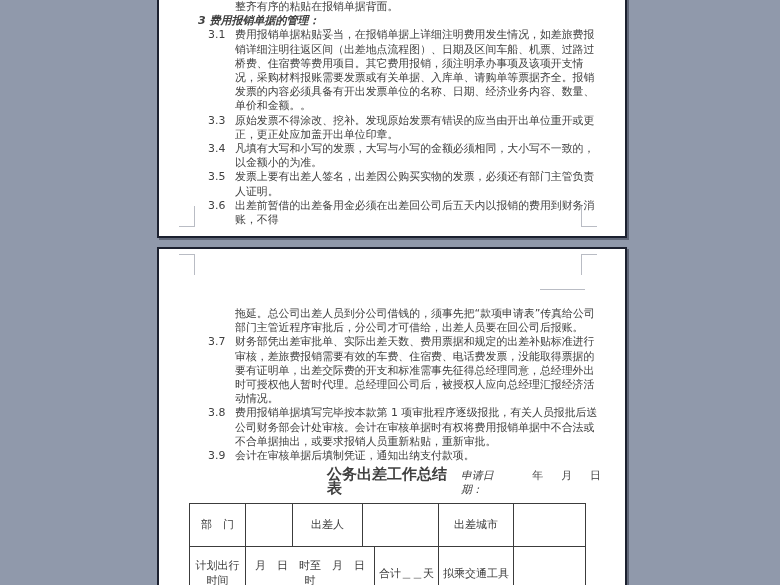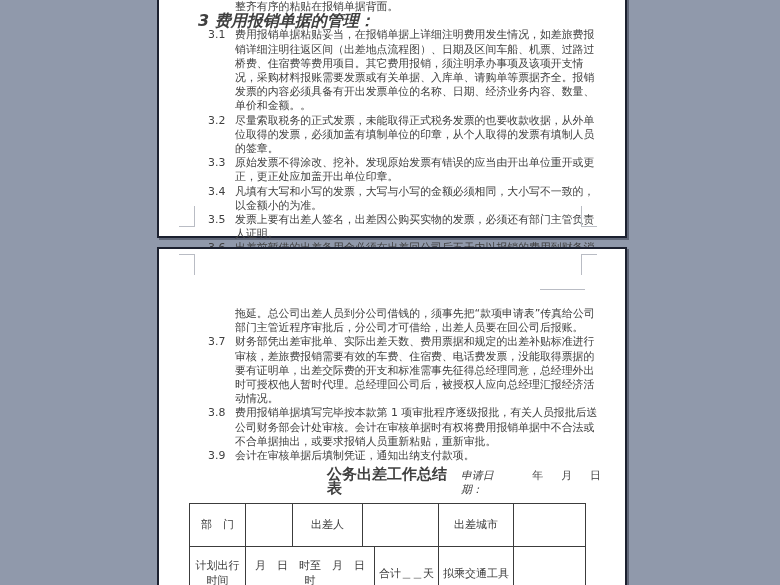--- a/index.html
+++ b/index.html
@@ -16,21 +16,21 @@
   #page1{top:-2px;height:238px;border-top:none;}
   #page2{top:247px;height:420px;}
   .content{
     position:absolute;left:38px;right:24px;top:0;
     color:#404040;font-size:10.9px;line-height:14.2px;
     letter-spacing:0px;
   }
   #page1 .content{top:2px;}
   #page2 .content{top:58px;}
   .cont-line{margin-left:38px;}
-  .heading{font-weight:bold;font-style:italic;font-size:16px;margin-left:1px;}
+  .heading{font-weight:bold;font-style:italic;font-size:11px;margin-left:1px;}
   .clause{display:flex;margin-left:11px;}
   .clause .num{flex:0 0 27px;}
   .clause .txt{flex:1;}
   
   .mark{position:absolute;width:15px;height:20px;}
   .mk-bl{border-right:1px solid #b9bcc4;border-bottom:1px solid #b9bcc4;}
   .mk-br{border-left:1px solid #b9bcc4;border-bottom:1px solid #b9bcc4;}
   .mk-tl{border-right:1px solid #b9bcc4;border-top:1px solid #b9bcc4;}
   .mk-tr{border-left:1px solid #b9bcc4;border-top:1px solid #b9bcc4;}
   .mk-line{position:absolute;height:1px;background:#b9bcc4;}
@@ -57,24 +57,20 @@
 <body>
 
 <div class="page" id="page1">
   <div class="content">
     <div class="cont-line">整齐有序的粘贴在报销单据背面。</div>
     <div class="heading">3 费用报销单据的管理：</div>
 
     <div class="clause">
       <span class="num">3.1</span>
       <span class="txt">费用报销单据粘贴妥当，在报销单据上详细注明费用发生情况，如差旅费报销详细注明往返区间（出差地点流程图）、日期及区间车船、机票、过路过桥费、住宿费等费用项目。其它费用报销，须注明承办事项及该项开支情况，采购材料报账需要发票或有关单据、入库单、请购单等票据齐全。报销发票的内容必须具备有开出发票单位的名称、日期、经济业务内容、数量、单价和金额。。</span>
-    </div>
-    <div class="clause">
-      <span class="num">3.2</span>
-      <span class="txt">尽量索取税务的正式发票，未能取得正式税务发票的也要收款收据，从外单位取得的发票，必须加盖有填制单位的印章，从个人取得的发票有填制人员的签章。</span>
     </div>
     <div class="clause">
       <span class="num">3.3</span>
       <span class="txt">原始发票不得涂改、挖补。发现原始发票有错误的应当由开出单位重开或更正，更正处应加盖开出单位印章。</span>
     </div>
     <div class="clause">
       <span class="num">3.4</span>
       <span class="txt">凡填有大写和小写的发票，大写与小写的金额必须相同，大小写不一致的，以金额小的为准。</span>
     </div>
     <div class="clause">

